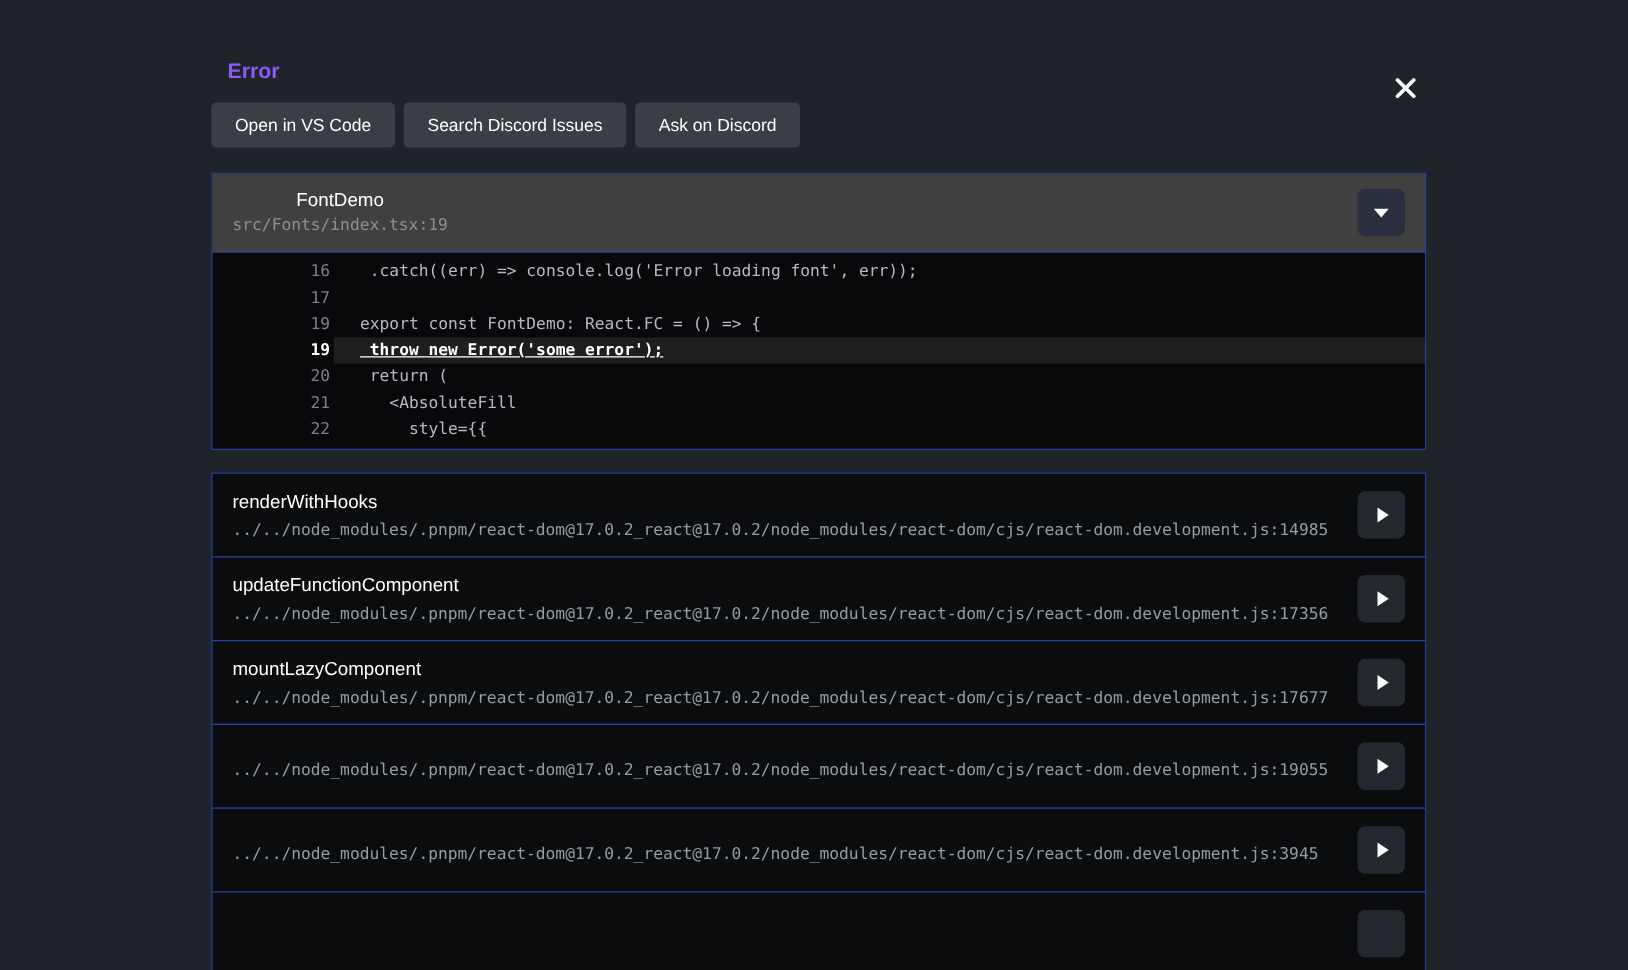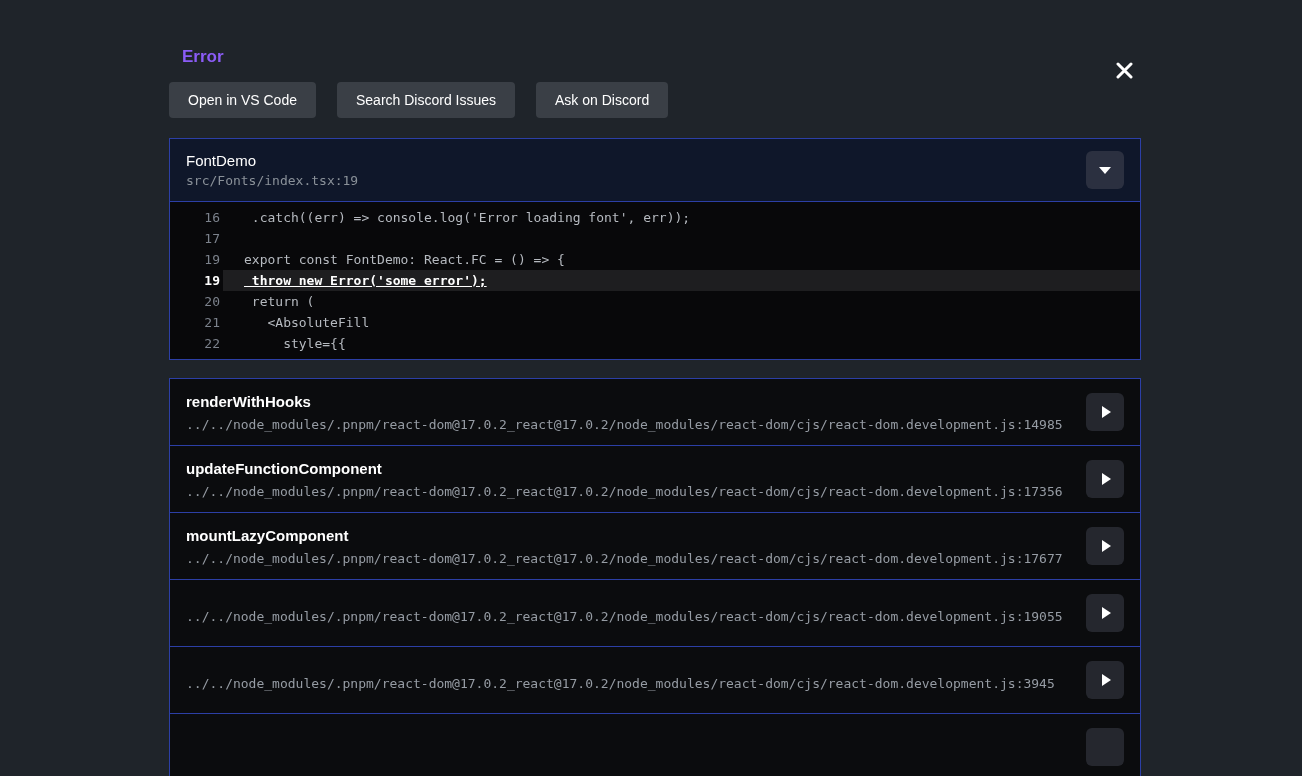--- a/index.html
+++ b/index.html
@@ -14,32 +14,32 @@
 
   .error-kind { color: #8b5cf6; font-size: 17px; font-weight: 700; line-height: 19px; margin-left: 13px; }
   .error-message { font-size: 24px; font-weight: 700; margin-top: 13px; line-height: 28px; }
 
   .close-btn {
     position: absolute; top: 60px; right: 167px;
     background: none; border: 0; cursor: pointer; padding: 2px;
     display: flex; align-items: center; justify-content: center;
   }
 
-  .actions { display: flex; gap: 21px; margin-top: 16px; }
+  .actions { display: flex; gap: 7px; margin-top: 16px; }
   .action-btn {
     background: #3a3f46; color: #ffffff; border: 0; border-radius: 4px;
     height: 36px; padding: 0 19px; font-size: 14px;
     font-family: "Liberation Sans", sans-serif; cursor: pointer;
   }
 
   .code-frame { margin-top: 20px; border: 1px solid #2c3fa6; background: #08080a; }
   .cf-header {
-    background: #0f172a; border-bottom: 1px solid #2c3fa6;
+    background: #404040; border-bottom: 1px solid #2c3fa6;
     display: flex; align-items: center; justify-content: space-between;
-    padding: 0 16px; height: 63px;
+    padding: 0 16px; height: 63px; text-align: center;
   }
   .cf-title { font-size: 15px; color: #ffffff; }
   .cf-path {
     font-family: "DejaVu Sans Mono", monospace; font-size: 13px;
     color: #8a9199; margin-top: 4px;
   }
 
   .icon-btn {
     width: 38px; height: 38px; border-radius: 6px; border: 0;
     background: #25272e; display: flex; align-items: center; justify-content: center;
@@ -55,36 +55,36 @@
     width: 0; height: 0;
     border-top: 6px solid transparent; border-bottom: 6px solid transparent;
     border-left: 9px solid #ffffff; margin-left: 2px;
   }
 
   .code-block {
     padding: 5px 0;
     font-family: "DejaVu Sans Mono", monospace;
     font-size: 13px; line-height: 21px; color: #b6bac0;
   }
-  .code-line { display: flex; min-height: 21px; }
+  .code-line { display: flex; min-height: 21px; padding-left: 44px; }
   .line-no { width: 50px; text-align: right; color: #7c828c; flex-shrink: 0; }
   .line-code { white-space: pre; flex: 1; padding-left: 21px; margin-left: 3px; }
   .code-line.highlight .line-no { color: #ffffff; font-weight: 700; }
   .code-line.highlight .line-code {
     background: rgba(255,255,255,0.09); color: #ffffff; font-weight: 700; text-decoration: underline;
   }
 
   .stack-frames { margin-top: 18px; }
   .stack-frame {
     background: #0b0c0e; border: 1px solid #2c3fa6; margin-top: -1px;
     height: 68px; padding: 13px 16px;
     display: flex; align-items: center; justify-content: space-between;
   }
   .stack-frame:first-child { margin-top: 0; }
-  .sf-title { font-size: 15px; color: #ffffff; line-height: 18px; font-weight: bold; }
+  .sf-title { font-size: 15px; color: #ffffff; line-height: 18px; }
   .sf-path {
     font-family: "DejaVu Sans Mono", monospace; font-size: 13px;
     color: #969ca4; margin-top: 6px; white-space: nowrap;
   }
 </style>
 </head>
 <body>
 
 <button class="close-btn">
   <span>

